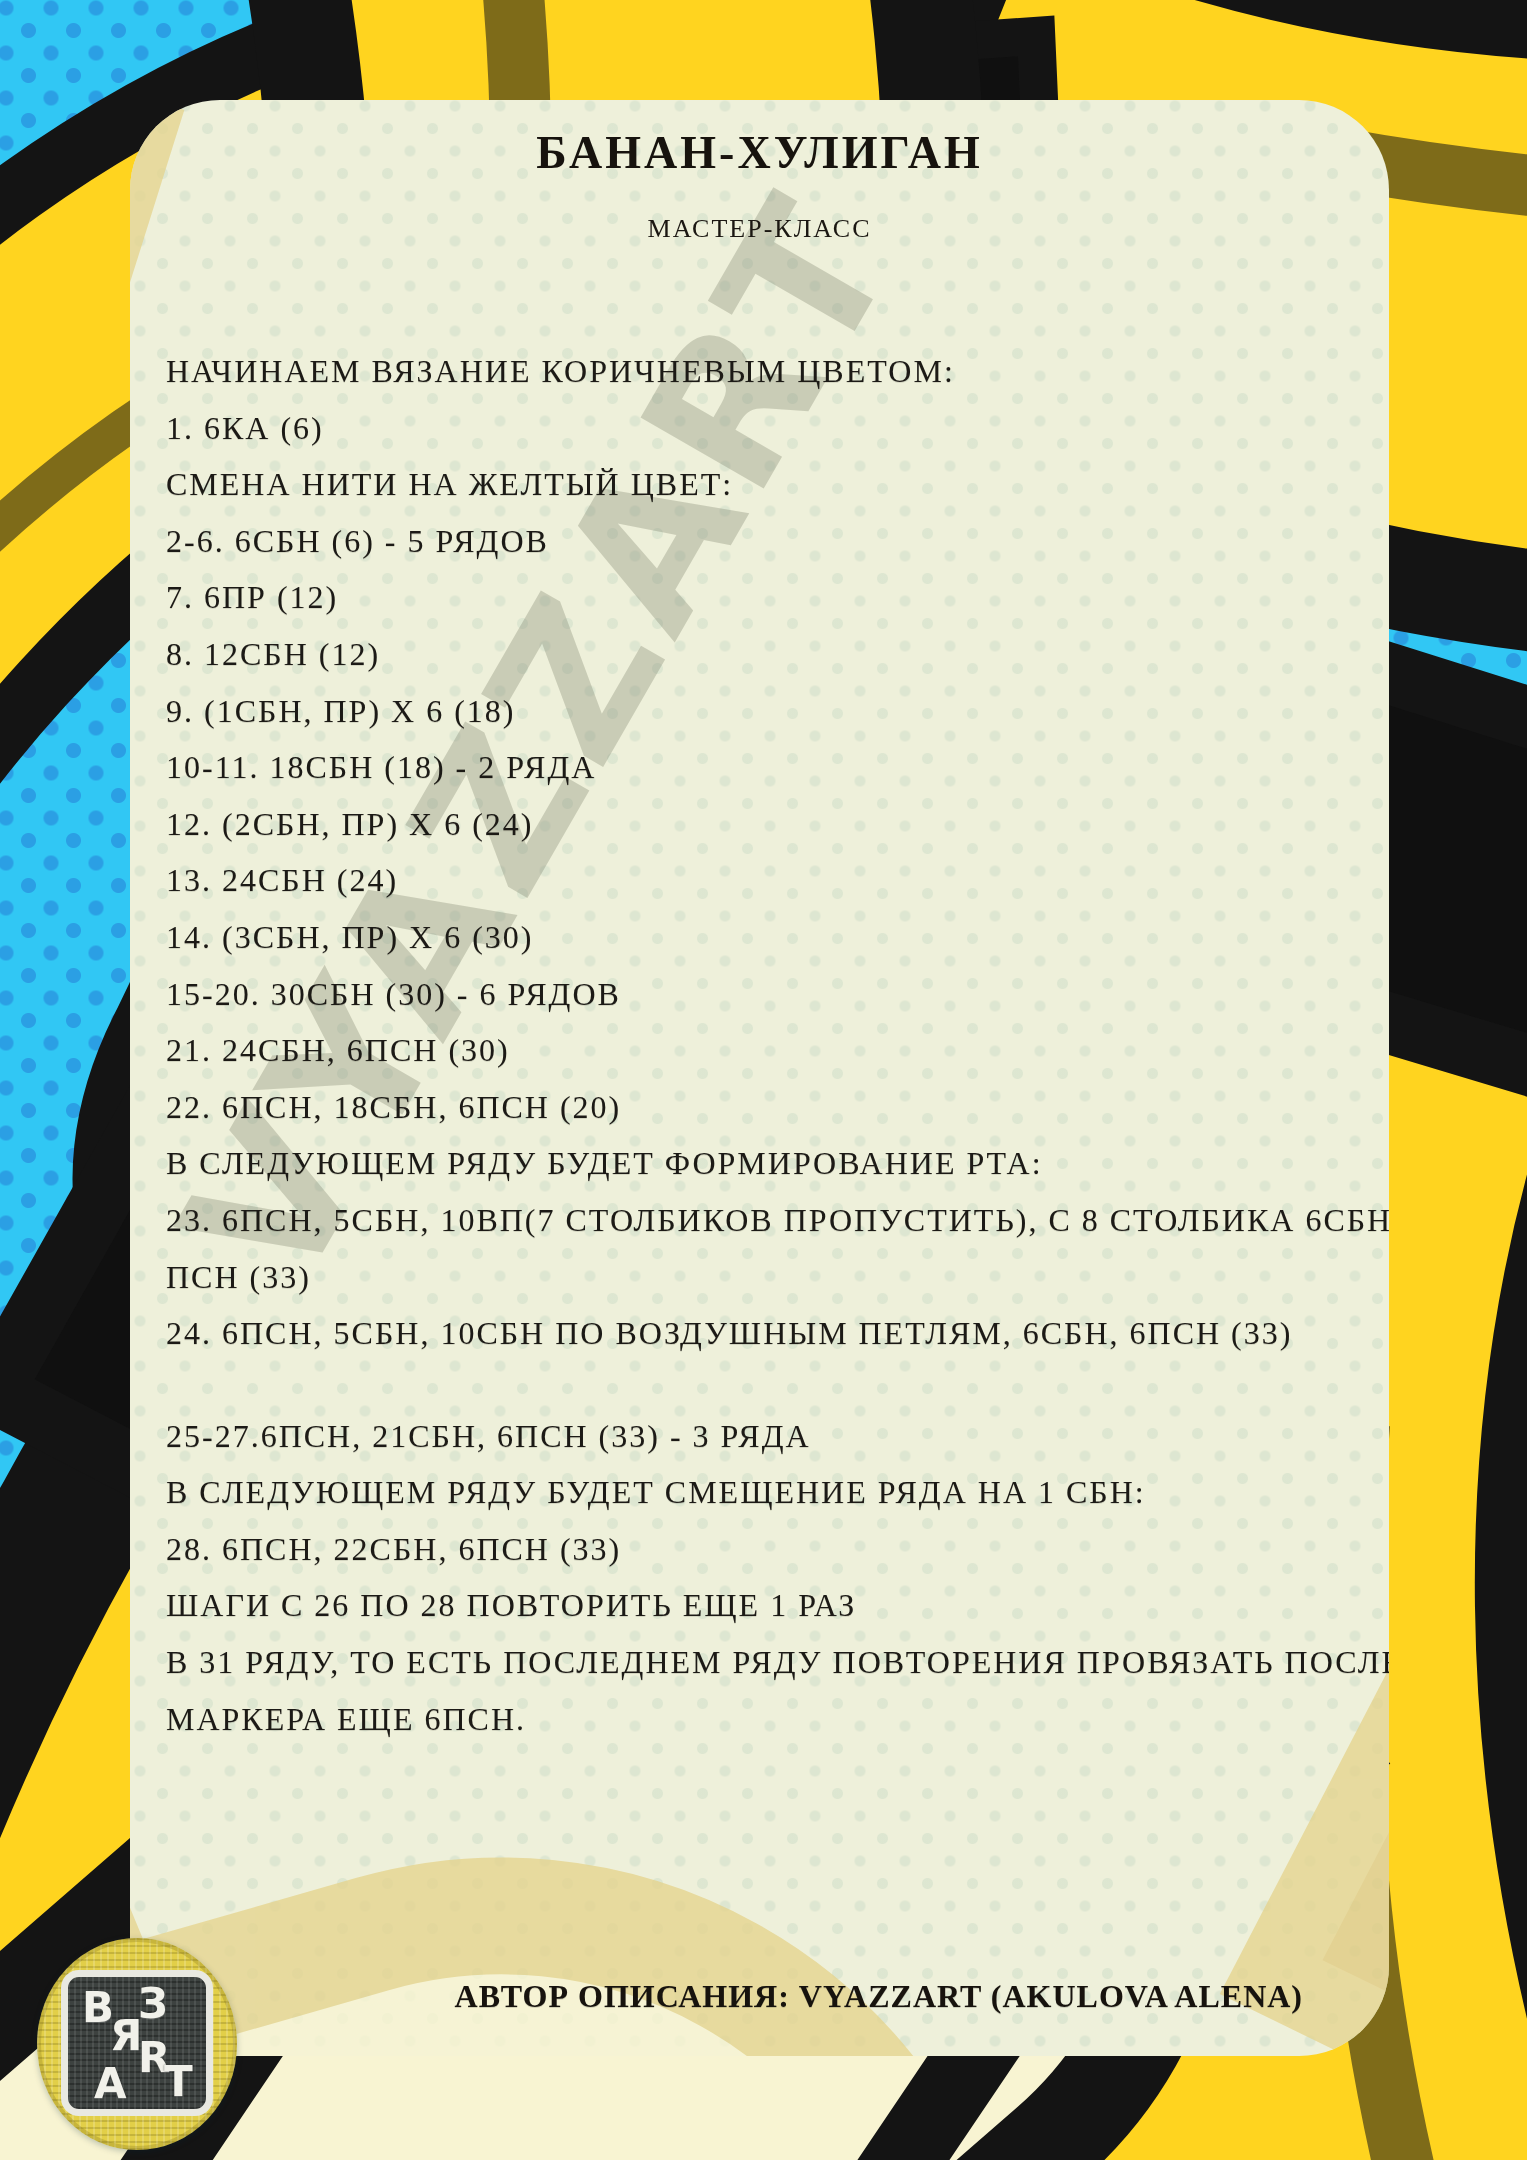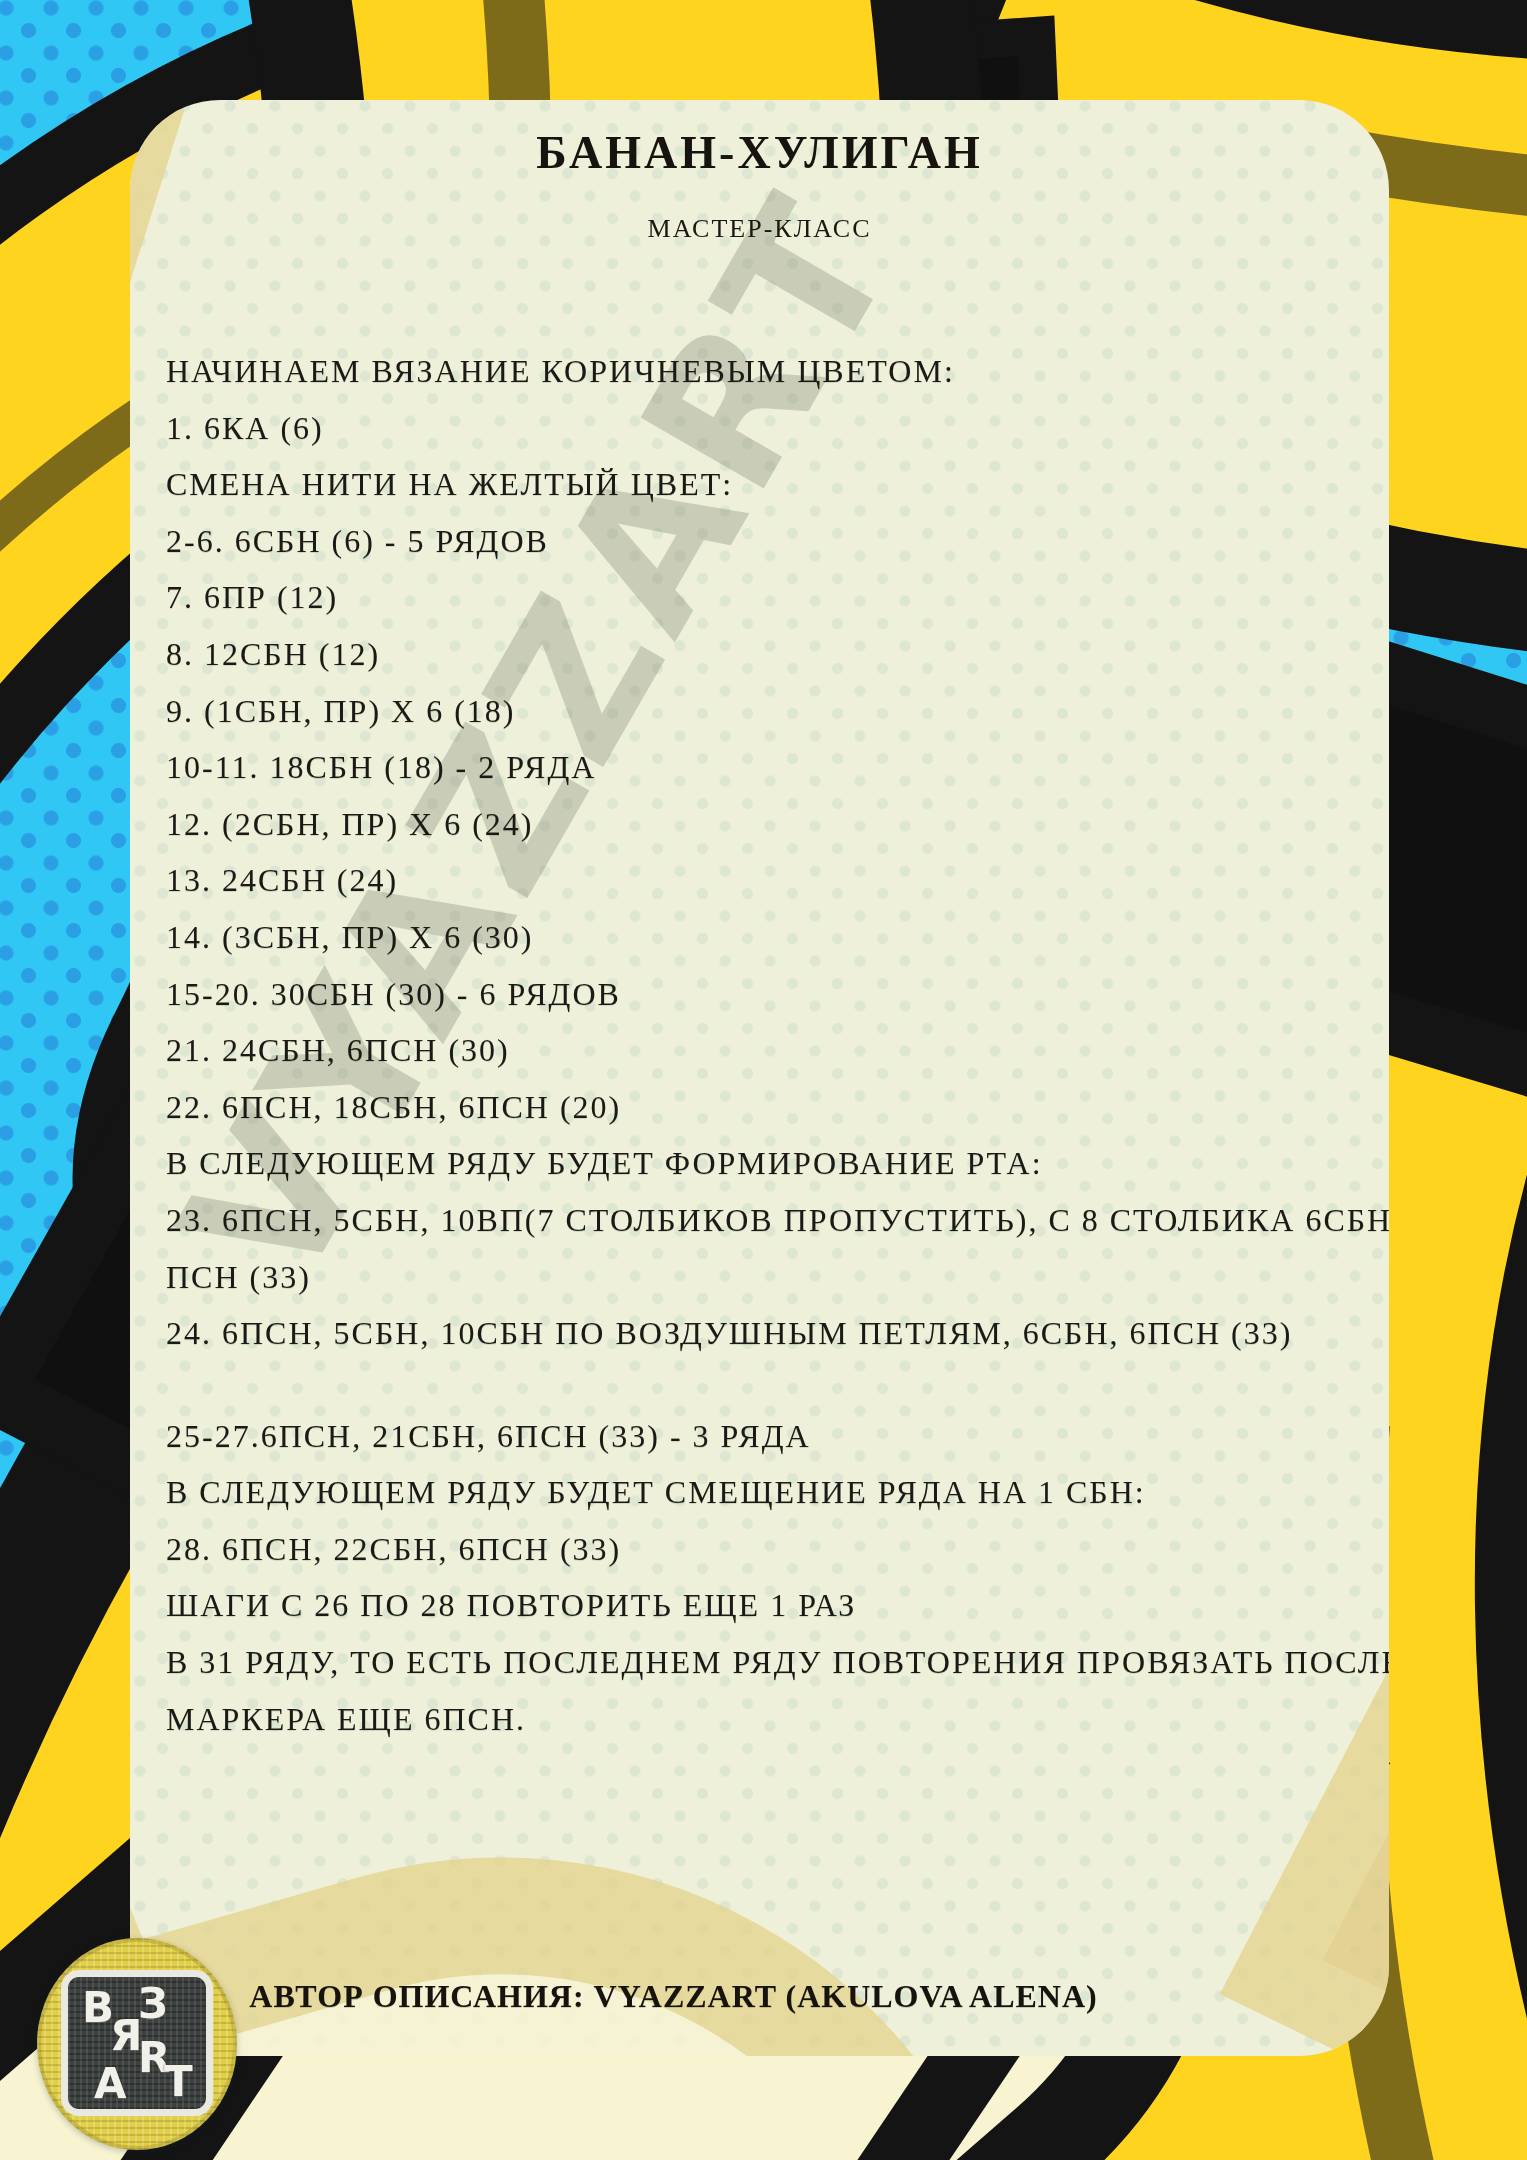--- a/index.html
+++ b/index.html
@@ -56,21 +56,21 @@
   .lines{
     position:absolute;left:36px;top:250px;width:1200px;
   }
   .line{
     height:56.6px;font-size:32px;line-height:42px;letter-spacing:2px;
     color:#1c1a16;white-space:nowrap;
     text-shadow:0 1px 0 rgba(60,60,50,.15);
   }
   .line.gap{margin-top:46px;}
   .footer{
-    position:absolute;left:0;top:1878px;width:100%;text-align:center;
+    position:absolute;left:0;top:1878px;width:100%;text-align:right;
     transform:translateX(-86px);
     font-weight:700;font-size:32px;letter-spacing:1px;color:#17130e;
     text-shadow:0 1px 0 rgba(60,60,50,.2);
   }
   
   .logo{
     position:absolute;left:37px;top:1938px;width:200px;height:212px;
     border-radius:50%;
     background-color:#e2cf48;
     background-image:

